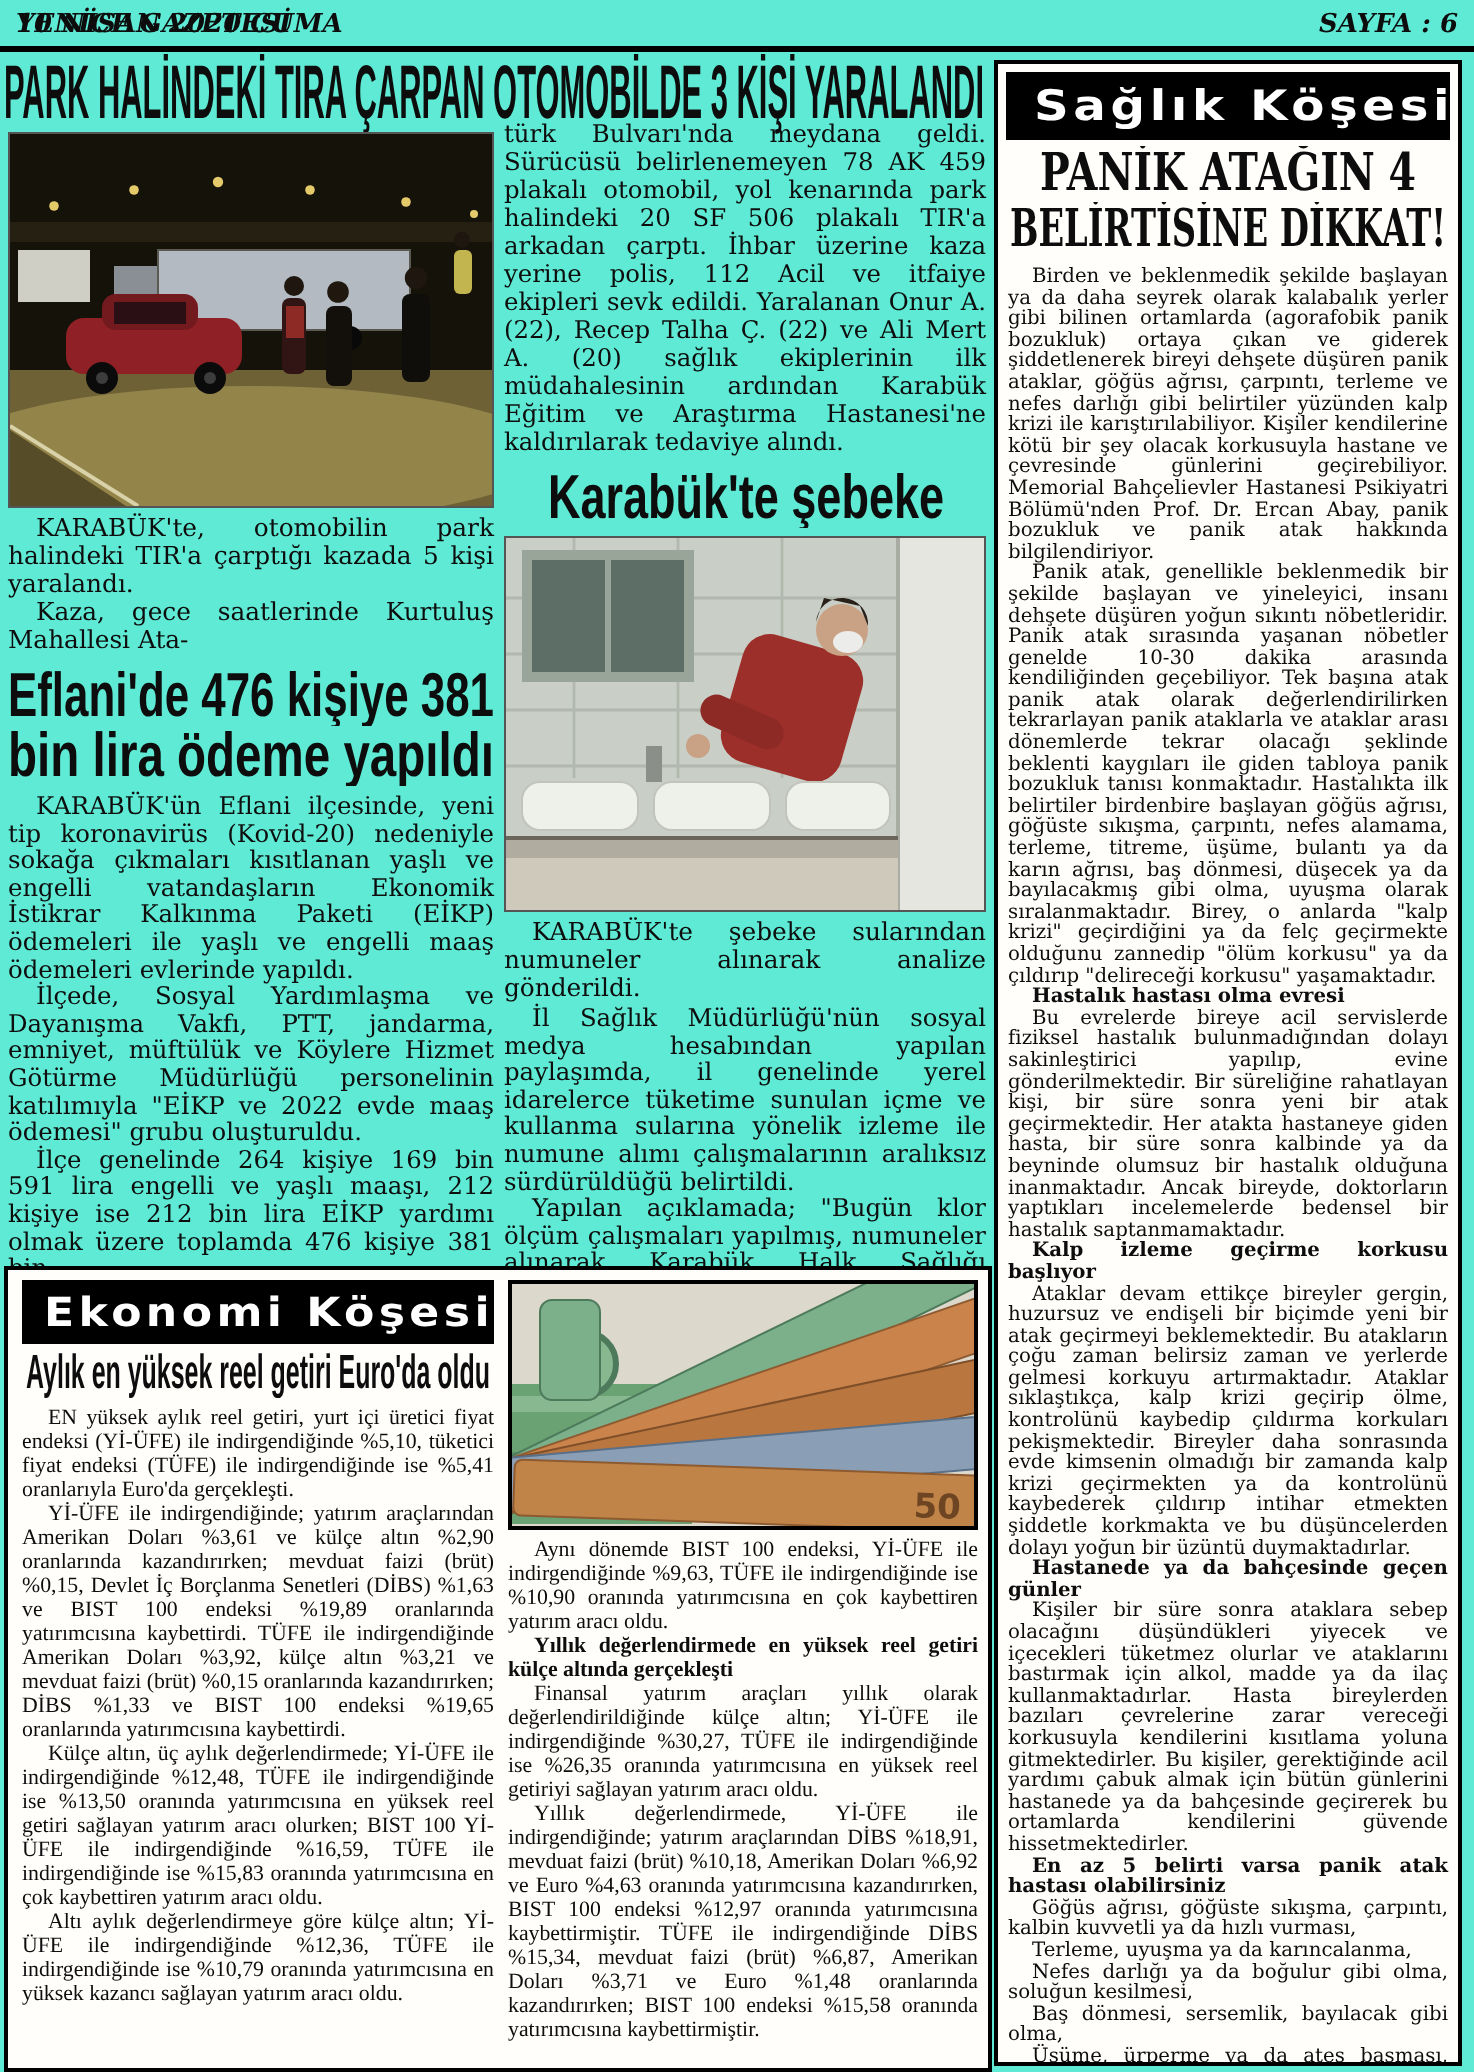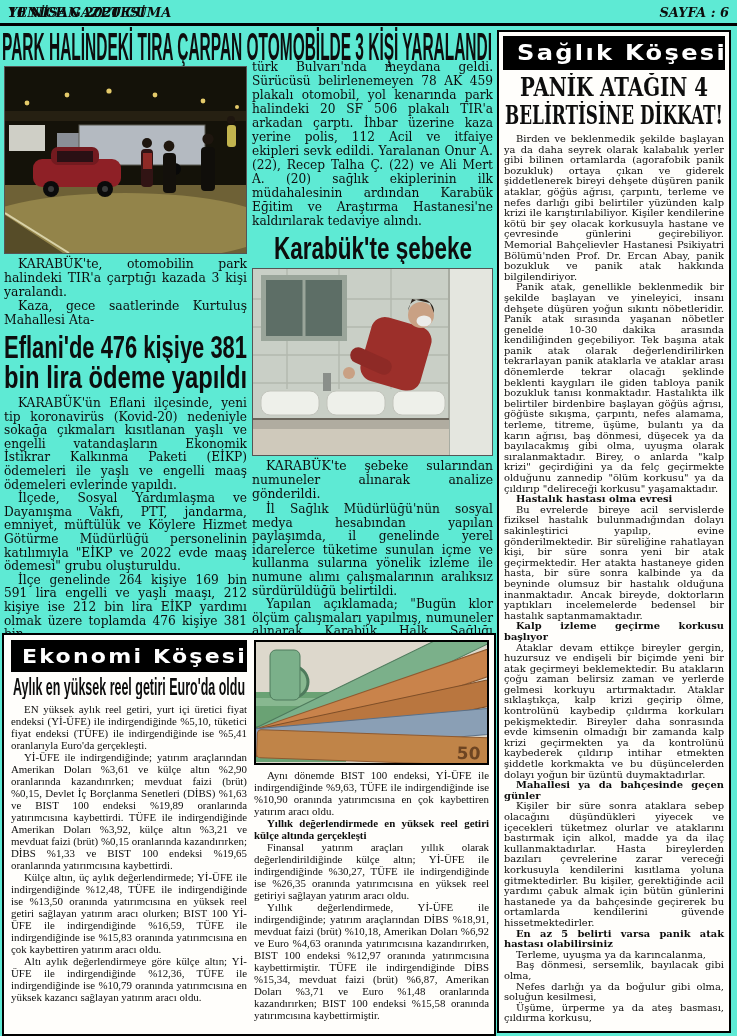--- a/index.html
+++ b/index.html
@@ -107,21 +107,21 @@
       <rect x="158" y="86" width="13" height="40" rx="4" fill="#13100b"></rect>
         <circle cx="164" cy="79" r="5.4" fill="#20180f"></circle>
       <rect x="196" y="80" width="14" height="44" rx="4" fill="#100e0a"></rect>
         <circle cx="203" cy="72" r="5.6" fill="#1e160f"></circle>
       <rect x="222" y="58" width="9" height="22" rx="3" fill="#c2b44e"></rect>
         <circle cx="226" cy="53" r="4" fill="#1e160f"></circle>
       <polygon points="0,148 58,186 0,186" fill="#564c28"></polygon>
       <line x1="0" y1="146" x2="64" y2="186" stroke="#d9d2a8" stroke-width="2"></line>
     </svg>
     <div class="caption">
-      <p>KARABÜK'te, otomobilin park halindeki TIR'a çarptığı kazada 3 kişi yaralandı.</p>
+      <p>KARABÜK'te, otomobilin park halindeki TIR'a çarptığı kazada 5 kişi yaralandı.</p>
       <p>Kaza, gece saatlerinde Kurtuluş Mahallesi Ata-</p>
     </div>
     <div class="art-headline sansbold">
       <div class="fitline" style="width: 243px; overflow: hidden;"><span class="fitx" style="transform: scaleX(0.707585);">Eflani'de 476 kişiye 381</span></div>
       <div class="fitline" style="width: 243px; overflow: hidden;"><span class="fitx" style="transform: scaleX(0.766637);">bin lira ödeme yapıldı</span></div>
     </div>
     <div class="body-text">
       <p>KARABÜK'ün Eflani ilçesinde, yeni tip koronavirüs (Kovid-20) nedeniyle sokağa çıkmaları kısıtlanan yaşlı ve engelli vatandaşların Ekonomik İstikrar Kalkınma Paketi (EİKP) ödemeleri ile yaşlı ve engelli maaş ödemeleri evlerinde yapıldı.</p>
       <p>İlçede, Sosyal Yardımlaşma ve Dayanışma Vakfı, PTT, jandarma, emniyet, müftülük ve Köylere Hizmet Götürme Müdürlüğü personelinin katılımıyla "EİKP ve 2022 evde maaş ödemesi" grubu oluşturuldu.</p>
       <p>İlçe genelinde 264 kişiye 169 bin 591 lira engelli ve yaşlı maaşı, 212 kişiye ise 212 bin lira EİKP yardımı olmak üzere toplamda 476 kişiye 381 bin</p>
@@ -207,26 +207,27 @@
       <div class="fitline" style="width: 188px; overflow: hidden; text-decoration: underline;"><span class="fitx" style="transform: scaleX(0.759452);">PANİK ATAĞIN 4</span></div>
       <div class="fitline" style="width: 218px; overflow: hidden;"><span class="fitx" style="transform: scaleX(0.647184);">BELİRTİSİNE DİKKAT!</span></div>
     </div>
     <div class="health-text">
       <p>Birden ve beklenmedik şekilde başlayan ya da daha seyrek olarak kalabalık yerler gibi bilinen ortamlarda (agorafobik panik bozukluk) ortaya çıkan ve giderek şiddetlenerek bireyi dehşete düşüren panik ataklar, göğüs ağrısı, çarpıntı, terleme ve nefes darlığı gibi belirtiler yüzünden kalp krizi ile karıştırılabiliyor. Kişiler kendilerine kötü bir şey olacak korkusuyla hastane ve çevresinde günlerini geçirebiliyor. Memorial Bahçelievler Hastanesi Psikiyatri Bölümü'nden Prof. Dr. Ercan Abay, panik bozukluk ve panik atak hakkında bilgilendiriyor.</p>
       <p>Panik atak, genellikle beklenmedik bir şekilde başlayan ve yineleyici, insanı dehşete düşüren yoğun sıkıntı nöbetleridir. Panik atak sırasında yaşanan nöbetler genelde 10-30 dakika arasında kendiliğinden geçebiliyor. Tek başına atak panik atak olarak değerlendirilirken tekrarlayan panik ataklarla ve ataklar arası dönemlerde tekrar olacağı şeklinde beklenti kaygıları ile giden tabloya panik bozukluk tanısı konmaktadır. Hastalıkta ilk belirtiler birdenbire başlayan göğüs ağrısı, göğüste sıkışma, çarpıntı, nefes alamama, terleme, titreme, üşüme, bulantı ya da karın ağrısı, baş dönmesi, düşecek ya da bayılacakmış gibi olma, uyuşma olarak sıralanmaktadır. Birey, o anlarda "kalp krizi" geçirdiğini ya da felç geçirmekte olduğunu zannedip "ölüm korkusu" ya da çıldırıp "delireceği korkusu" yaşamaktadır.</p>
       <p class="subhead">Hastalık hastası olma evresi</p>
       <p>Bu evrelerde bireye acil servislerde fiziksel hastalık bulunmadığından dolayı sakinleştirici yapılıp, evine gönderilmektedir. Bir süreliğine rahatlayan kişi, bir süre sonra yeni bir atak geçirmektedir. Her atakta hastaneye giden hasta, bir süre sonra kalbinde ya da beyninde olumsuz bir hastalık olduğuna inanmaktadır. Ancak bireyde, doktorların yaptıkları incelemelerde bedensel bir hastalık saptanmamaktadır.</p>
       <p class="subhead">Kalp izleme geçirme korkusu başlıyor</p>
       <p>Ataklar devam ettikçe bireyler gergin, huzursuz ve endişeli bir biçimde yeni bir atak geçirmeyi beklemektedir. Bu atakların çoğu zaman belirsiz zaman ve yerlerde gelmesi korkuyu artırmaktadır. Ataklar sıklaştıkça, kalp krizi geçirip ölme, kontrolünü kaybedip çıldırma korkuları pekişmektedir. Bireyler daha sonrasında evde kimsenin olmadığı bir zamanda kalp krizi geçirmekten ya da kontrolünü kaybederek çıldırıp intihar etmekten şiddetle korkmakta ve bu düşüncelerden dolayı yoğun bir üzüntü duymaktadırlar.</p>
-      <p class="subhead">Mahallesi ya da bahçesinde geçen günler</p>
+      <p class="subhead">Hastanede ya da bahçesinde geçen günler</p>
       <p>Kişiler bir süre sonra ataklara sebep olacağını düşündükleri yiyecek ve içecekleri tüketmez olurlar ve ataklarını bastırmak için alkol, madde ya da ilaç kullanmaktadırlar. Hasta bireylerden bazıları çevrelerine zarar vereceği korkusuyla kendilerini kısıtlama yoluna gitmektedirler. Bu kişiler, gerektiğinde acil yardımı çabuk almak için bütün günlerini hastanede ya da bahçesinde geçirerek bu ortamlarda kendilerini güvende hissetmektedirler.</p>
       <p class="subhead">En az 5 belirti varsa panik atak hastası olabilirsiniz</p>
+      <p>Göğüs ağrısı, göğüste sıkışma, çarpıntı, kalbin kuvvetli ya da hızlı vurması,</p>
       <p>Terleme, uyuşma ya da karıncalanma,</p>
+      <p>Nefes darlığı ya da boğulur gibi olma, soluğun kesilmesi,</p>
       <p>Baş dönmesi, sersemlik, bayılacak gibi olma,</p>
-      <p>Nefes darlığı ya da boğulur gibi olma, soluğun kesilmesi,</p>
       <p>Üşüme, ürperme ya da ateş basması, çıldırma korkusu,</p>
 
     </div>
   </div>
 
   <div class="econ-box">
     <div class="econ-left">
       <div class="corner-title">
         <span class="fitx" style="transform: scaleX(1.10321);">Ekonomi Köşesi:</span>
       </div>

